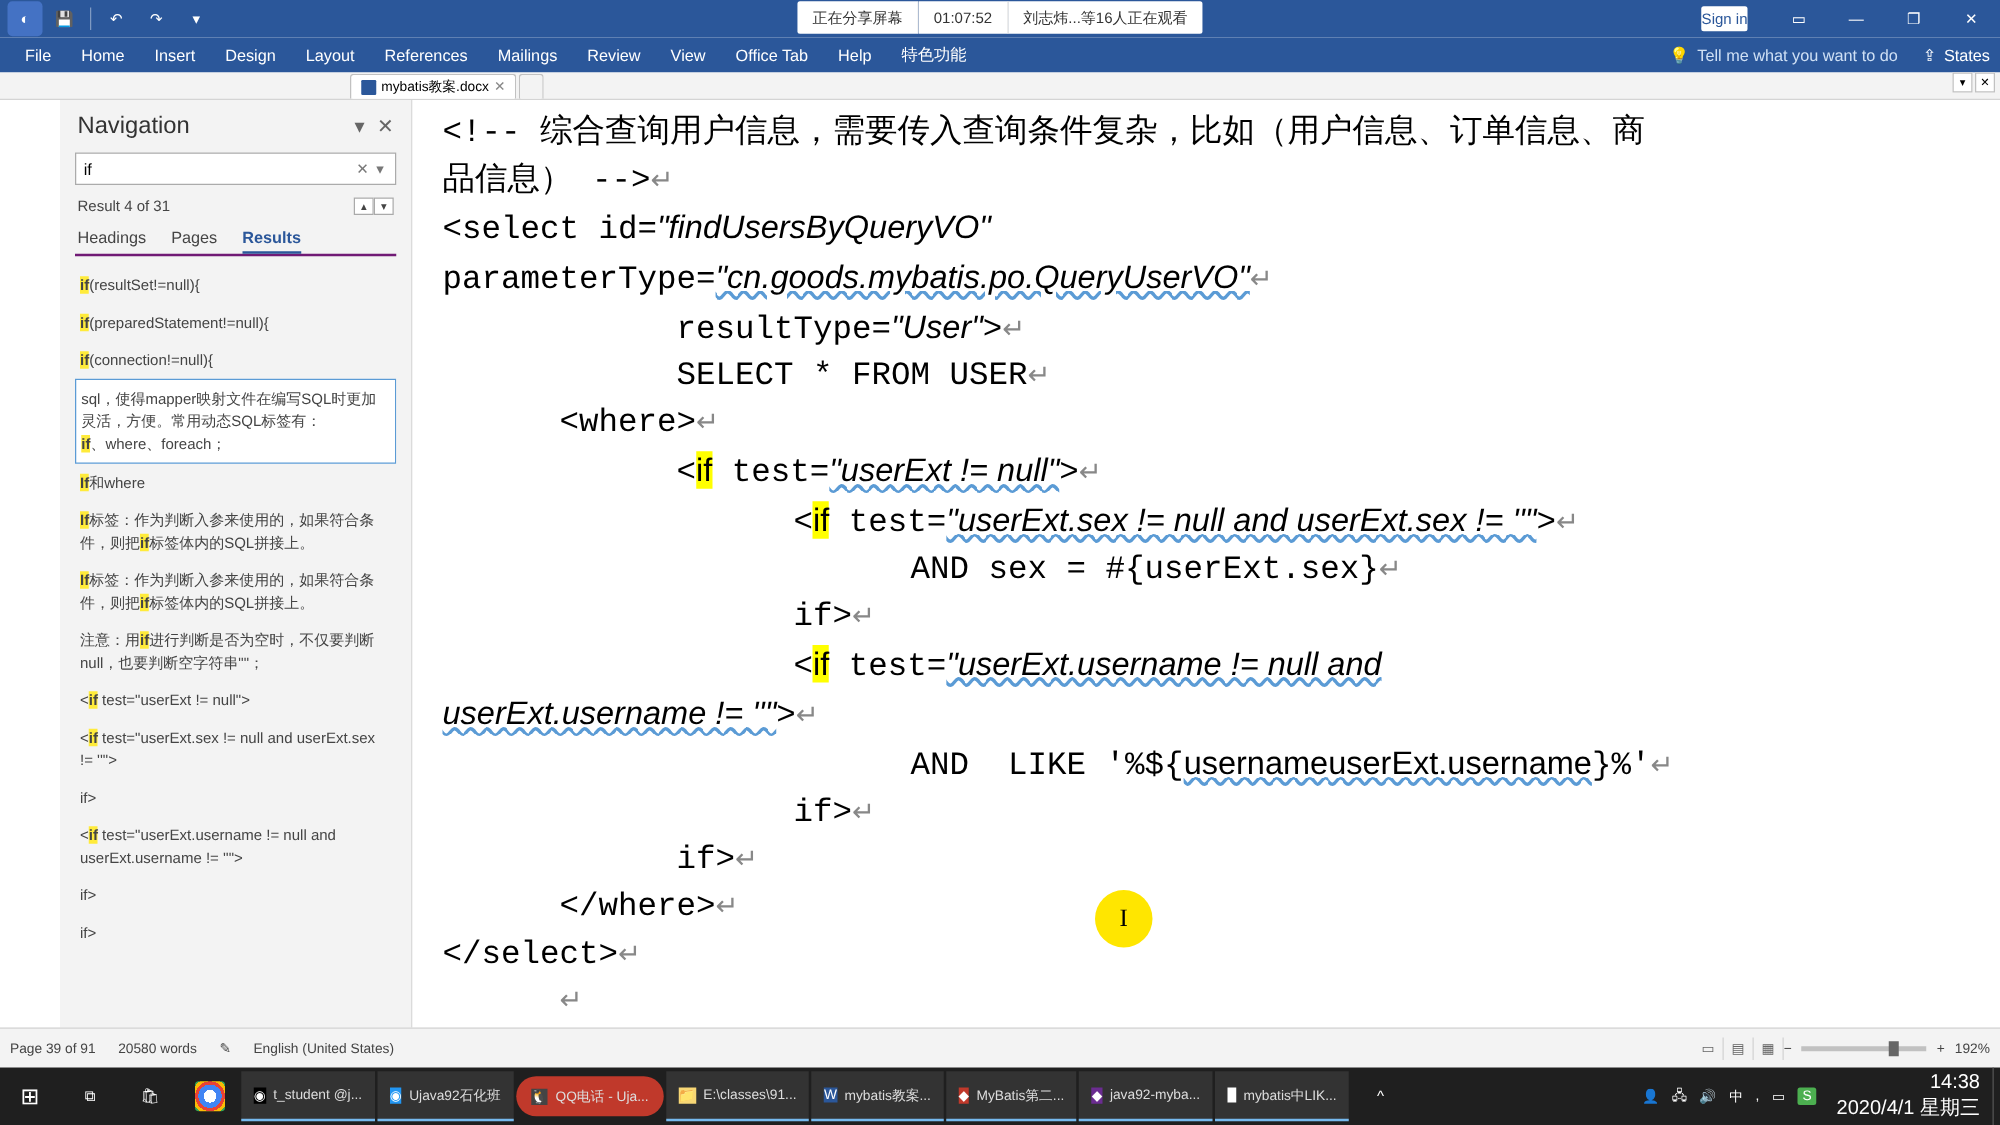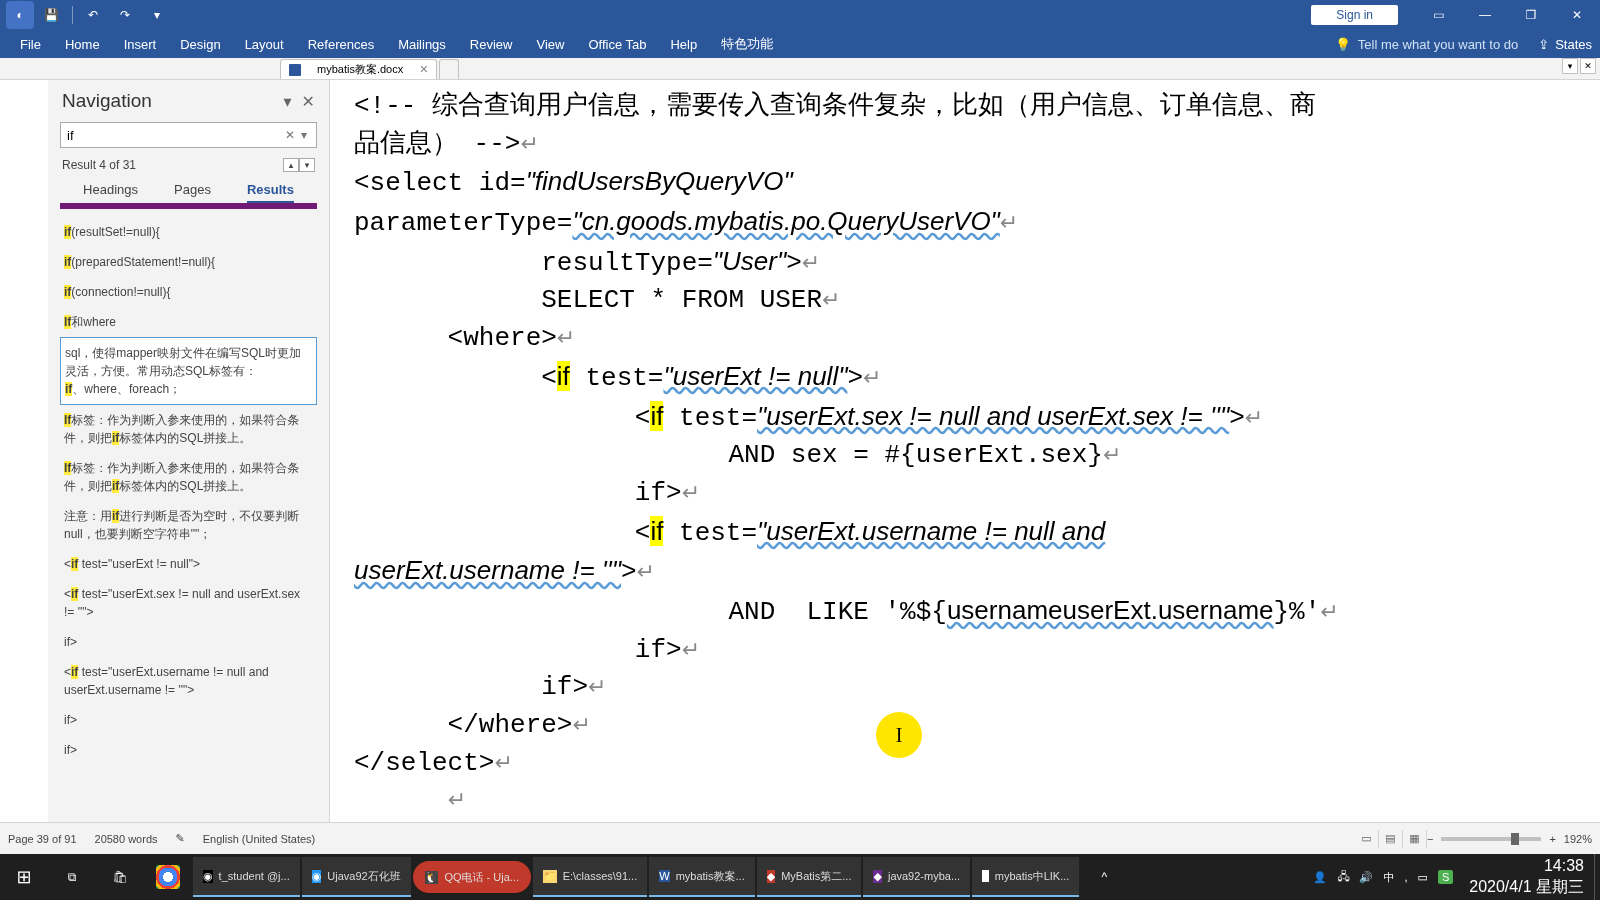--- a/index.html
+++ b/index.html
@@ -7,46 +7,46 @@
 .title-bar { height:30px; background:#2b579a; color:#fff; display:flex; align-items:center; font-size:12px; position:relative; }
 .title-left { display:flex; align-items:center; gap:4px; padding:0 6px; }
 .title-left .qbtn { width:28px; height:28px; display:flex; align-items:center; justify-content:center; cursor:pointer; }
 .title-left .sep { width:1px; height:18px; background:rgba(255,255,255,.4); margin:0 2px;}
 .qbtn.autosave { background:#4472c4; border-radius:4px;}
 .share-pill { position:absolute; left:50%; top:0; transform:translateX(-50%); height:28px; display:flex; align-items:center; }
 .share-seg { background:#fff; color:#333; height:26px; display:flex; align-items:center; padding:0 12px; border-right:1px solid #ddd; font-size:12px;}
 .share-seg:first-child { border-radius:2px 0 0 2px;}
 .share-seg:last-child { border-right:none; border-radius:0 2px 2px 0;}
 .title-right { margin-left:auto; display:flex; align-items:center; gap:0; }
-.signin { background:#fff; color:#2b579a; padding:3px 25px; margin-right:18px; border-radius:2px; cursor:pointer;}
+.signin { background:#fff; color:#2b579a; padding:3px 0; margin-right:18px; border-radius:2px; cursor:pointer;}
 .tbtn { width:46px; height:30px; display:flex; align-items:center; justify-content:center; cursor:pointer; color:#fff;}
 .ribbon-tabs { height:28px; background:#2b579a; color:#fff; display:flex; align-items:center; padding:0 8px; font-size:13px;}
 .rtab { padding:0 12px; height:28px; display:flex; align-items:center; cursor:pointer;}
 .ribbon-spacer { flex:1;}
 .tell-me { display:flex; align-items:center; gap:6px; color:#cfe0f5; font-size:13px;}
 .share-btn { display:flex; align-items:center; gap:6px; margin-left:20px; cursor:pointer;}
 .doc-tabs { height:22px; background:#f3f3f3; border-bottom:1px solid #d4d4d4; display:flex; align-items:flex-end; padding-left:280px; position:relative;}
-.doc-tab { height:20px; background:#fff; border:1px solid #c1c1c1; border-bottom:none; border-radius:3px 3px 0 0; display:flex; align-items:center; padding:0 8px; font-size:11px; gap:16px; margin-right:2px; cursor:pointer;}
+.doc-tab { height:20px; background:#fff; border:1px solid #c1c1c1; border-bottom:none; border-radius:3px 3px 0 0; display:flex; align-items:center; padding:0 8px; font-size:11px; gap:4px; margin-right:2px; cursor:pointer;}
 .doc-tab.new { width:20px; justify-content:center; background:#f3f3f3;}
 .doc-tab .wicon { width:12px; height:12px; background:#2b579a; border-radius:1px;}
 .doc-tab .xclose { color:#888; cursor:pointer; font-size:11px;}
 .doc-tabs .right-controls { position:absolute; right:4px; top:0; display:flex; gap:2px;}
 .doc-tabs .right-controls div { width:16px; height:16px; background:#fff; border:1px solid #c1c1c1; display:flex; align-items:center; justify-content:center; font-size:9px; cursor:pointer;}
 .main { display:flex; height:752px;padding-left:48px; }
 .nav-pane { width:282px; background:#f3f3f3; border-right:1px solid #d4d4d4; padding:6px 12px; display:flex; flex-direction:column; color:#333;}
 .nav-head { display:flex; align-items:center; justify-content:space-between; padding:4px 2px 10px 2px;}
 .nav-head h2 { font-size:19px; font-weight:400; color:#333;}
 .nav-head .icons { display:flex; gap:10px; color:#666;}
 .search-box { height:26px; border:1px solid #ababab; background:#fff; display:flex; align-items:center; padding:0 6px; font-size:13px;}
 .search-box input { border:none; outline:none; flex:1; font-size:13px;}
 .search-box .clear, .search-box .dd { color:#777; cursor:pointer; padding:0 3px; font-size:12px;}
 .result-count { font-size:12px; color:#444; padding:10px 2px 6px; display:flex; justify-content:space-between; align-items:center;}
 .arrows { display:flex; gap:0; }
 .arrows span { width:16px; height:14px; border:1px solid #aaa; background:#fff; display:flex; align-items:center; justify-content:center; font-size:9px; cursor:pointer;}
-.nav-subtabs { display:flex; gap:36px; font-size:13px; border-bottom:6px solid #701a75; padding:0 2px;justify-content:center;}
+.nav-subtabs { display:flex; gap:20px; font-size:13px; border-bottom:2px solid #701a75; padding:0 2px;}
 .nav-subtabs div { padding:4px 0; cursor:pointer; color:#444;}
 .nav-subtabs div.active { color:#2b579a; border-bottom:2px solid #2b579a; font-weight:600;}
 .results-list { flex:1; overflow-y:auto; margin-top:8px; font-size:12px; color:#444; line-height:1.5;}
 .result-item { padding:6px 4px; cursor:pointer;}
 .result-item.selected { border:1px solid #5b9bd5; background:#fff;}
 .hl { background:#ffeb3b; font-weight:600;}
 .doc-area { flex:1; position:relative; background:#fff; overflow:hidden;}
 .doc-content { padding:8px 24px; font-family:"Courier New",monospace; font-size:26px; line-height:1.45; color:#000; white-space:pre; }
 .kw-if { background:#ffff00; }
 .attr { font-style:italic; color:#000; }
@@ -78,20 +78,25 @@
 
 <div class="title-bar">
   <div class="title-left">
     <div class="qbtn autosave">◐</div>
     <div class="qbtn">💾</div>
     <div class="sep"></div>
     <div class="qbtn">↶</div>
     <div class="qbtn">↷</div>
     <div class="qbtn">▾</div>
   </div>
+  <div class="share-pill">
+    <div class="share-seg">正在分享屏幕</div>
+    <div class="share-seg">01:07:52</div>
+    <div class="share-seg">刘志炜...等16人正在观看</div>
+  </div>
   <div class="title-right">
     <div class="signin">Sign in</div>
     <div class="tbtn">▭</div>
     <div class="tbtn">—</div>
     <div class="tbtn">❐</div>
     <div class="tbtn">✕</div>
   </div>
 </div>
 
 <div class="ribbon-tabs">
@@ -155,22 +160,22 @@
     </div>
     <div class="nav-subtabs">
       <div>Headings</div>
       <div>Pages</div>
       <div class="active">Results</div>
     </div>
     <div class="results-list" id="results-list">
         <div class="result-item"><span class="hl">if</span>(resultSet!=null){</div>
         <div class="result-item"><span class="hl">if</span>(preparedStatement!=null){</div>
         <div class="result-item"><span class="hl">if</span>(connection!=null){</div>
+        <div class="result-item selected">sql，使得mapper映射文件在编写SQL时更加灵活，方便。常用动态SQL标签有：<br><span class="hl">if</span>、where、foreach；</div>
         <div class="result-item"><span class="hl">If</span>和where</div>
-        <div class="result-item selected">sql，使得mapper映射文件在编写SQL时更加灵活，方便。常用动态SQL标签有：<br><span class="hl">if</span>、where、foreach；</div>
         <div class="result-item"><span class="hl">If</span>标签：作为判断入参来使用的，如果符合条件，则把<span class="hl">if</span>标签体内的SQL拼接上。</div>
         <div class="result-item"><span class="hl">If</span>标签：作为判断入参来使用的，如果符合条件，则把<span class="hl">if</span>标签体内的SQL拼接上。</div>
         <div class="result-item">注意：用<span class="hl">if</span>进行判断是否为空时，不仅要判断null，也要判断空字符串""；</div>
         <div class="result-item">&lt;<span class="hl">if</span> test="userExt != null"&gt;</div>
         <div class="result-item">&lt;<span class="hl">if</span> test="userExt.sex != null and userExt.sex != ''"&gt;</div>
         <div class="result-item">if&gt;</div>
         <div class="result-item">&lt;<span class="hl">if</span> test="userExt.username != null and userExt.username != ''"&gt;</div>
         <div class="result-item">if&gt;</div>
         <div class="result-item">if&gt;</div>
       </div>

